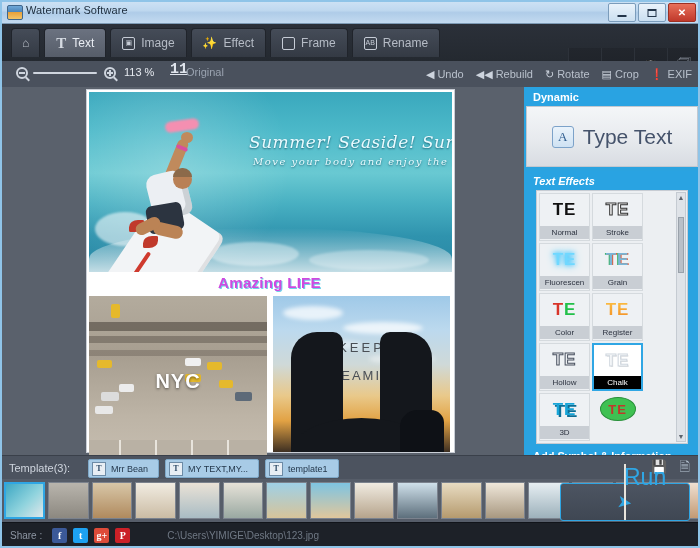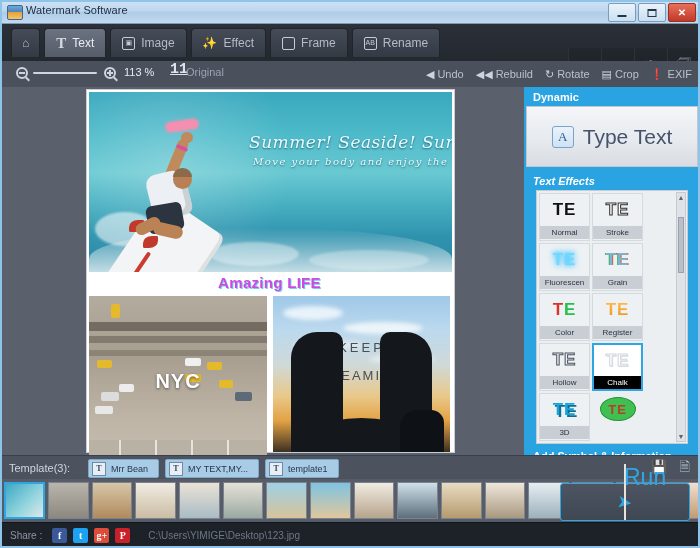--- a/index.html
+++ b/index.html
@@ -211,21 +211,21 @@
   
   .sharebar{position:absolute;left:0;top:522px;width:700px;height:26px;background:#1d2128;
     border-top:1px solid #11141a;display:flex;align-items:center;padding-left:10px;box-sizing:border-box;gap:6px;}
   .share-lbl{font-size:10px;color:#8d96a3;margin-right:4px;}
   .sico{width:15px;height:15px;border-radius:2px;display:flex;align-items:center;justify-content:center;
     font-size:10px;font-weight:bold;color:#fff;cursor:pointer;font-family:"Liberation Serif",serif;}
   .sico.fb{background:#3b5998;}
   .sico.tw{background:#1da1f2;}
   .sico.gp{background:#dd4b39;}
   .sico.pi{background:#cb2027;}
-  .path{margin-left:12px;font-size:10px;color:#6f7884;}
+  .path{margin-left:31px;font-size:10px;color:#6f7884;}
   .frameline{position:absolute;left:0;top:0;width:700px;height:548px;border:2px solid #8fc4e8;
     box-sizing:border-box;pointer-events:none;}
 </style>
 </head>
 <body>
 
 <div class="app">
 
   <div class="titlebar">
     <div class="title-ico"></div>

